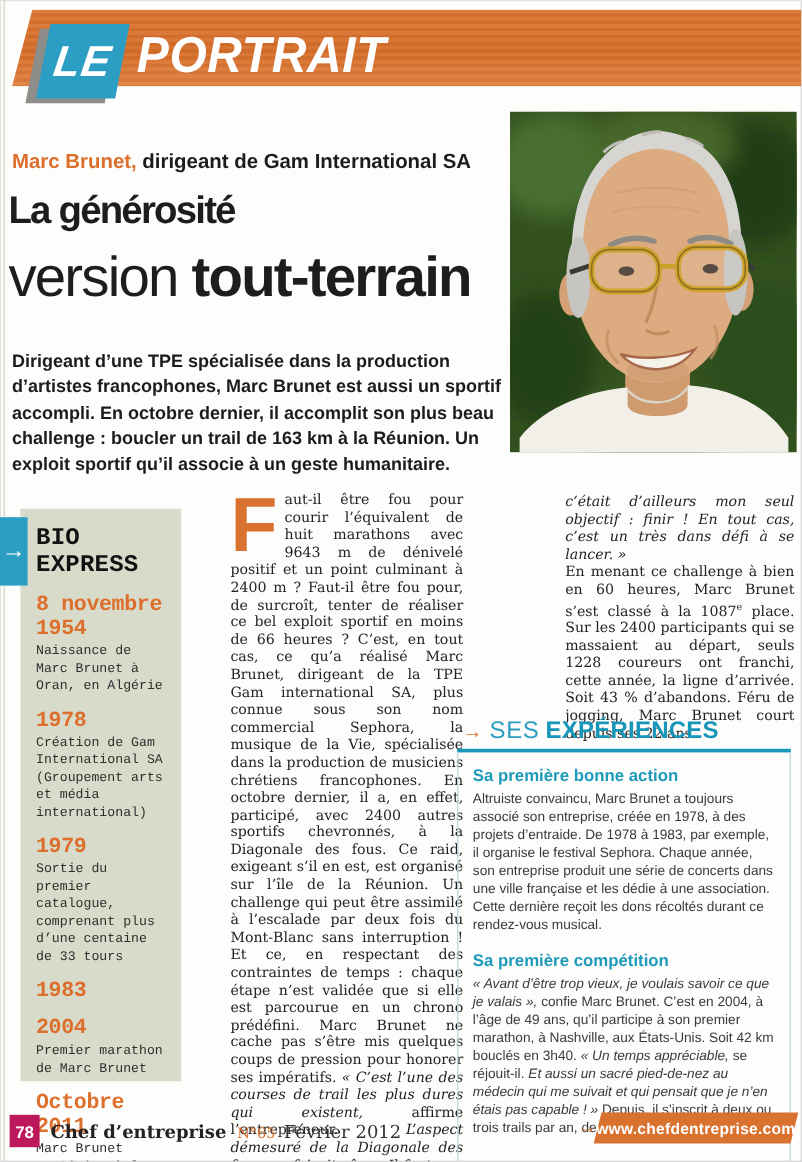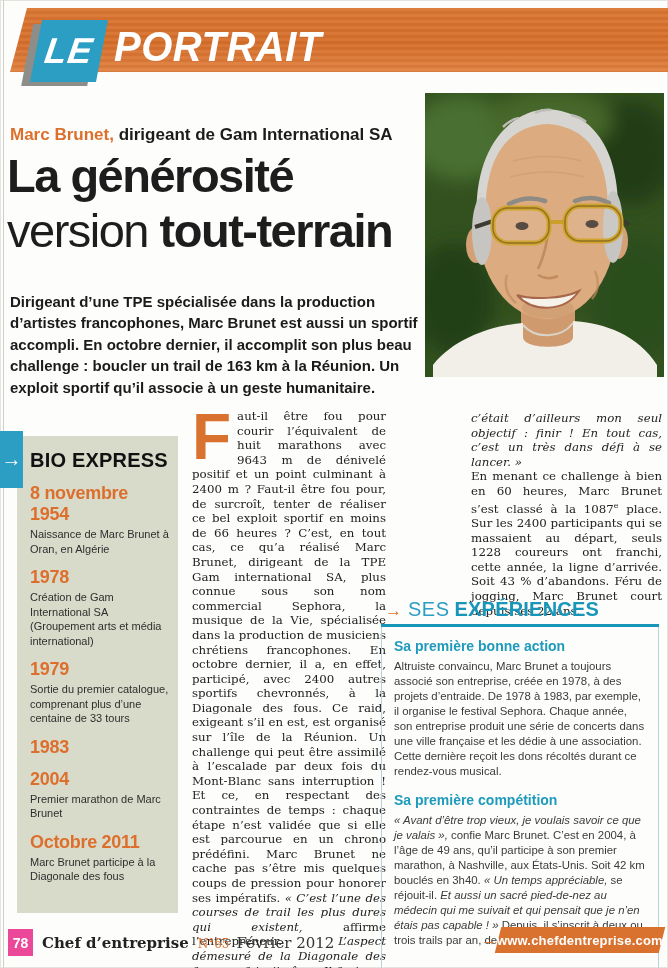--- a/index.html
+++ b/index.html
@@ -33,39 +33,39 @@
   .portrait-word{
     position:absolute; top:24px; left:114px; z-index:2;
     color:#fff; font-weight:bold; font-style:italic; font-size:40px;
     letter-spacing:0.5px; transform:scaleY(1.05);
   }
 
   
   .kicker{ position:absolute; top:125px; left:10px; font-size:17px; font-weight:bold; color:#1c1c1c; }
   .kicker .orange{ color:#dd6f2d; }
   .headline{ position:absolute; top:148px; left:7px; color:#1d1d1d; letter-spacing:-1.5px; line-height:55px; }
-  .headline .l1{ display:block; font-size:47px; font-weight:bold; }
+  .headline .l1{ display:block; font-size:32px; font-weight:bold; }
   .headline .l2{ display:block; font-size:47px; }
   .headline .light{ font-weight:normal; }
   .headline .bold{ font-weight:bold; }
   .intro{ position:absolute; top:291px; left:10px; width:432px;
     font-size:15px; font-weight:bold; line-height:1.43; color:#1b1b1b; }
 
   
   .photo{ position:absolute; top:93px; left:425px; width:239px; height:284px; }
 
   
   .bio-tab{
     position:absolute; top:431px; left:0; width:23px; height:57px; background:#2d9ec3;
     color:#fff; display:flex; align-items:center; justify-content:center;
     font-size:20px; font-weight:bold; z-index:3;
   }
   .bio{
-    position:absolute; top:436px; left:17px; width:161px; height:477px;
-    background:#d9dbca; padding:13px 9px 0 13px;
+    position:absolute; top:424px; left:17px; width:134px; height:477px;
+    background:#d9dbca; padding:13px 9px 0 13px;font-family:Liberation Mono, monospace;
   }
   .bio-title{ font-size:20px; font-weight:bold; color:#111; letter-spacing:0.2px; margin-bottom:11px; }
   .bio-entry{ margin-bottom:11px; }
   .bio-date{ color:#dd6f2d; font-size:18px; font-weight:bold; margin-bottom:2px; letter-spacing:-0.3px; }
   .bio-text{ font-size:11px; line-height:1.32; color:#2e2e2e; }
 
   
   .col{ font-family:"DejaVu Serif", serif; font-size:11.8px; line-height:14.6px; color:#222; text-align:justify; }
   .col1{ position:absolute; top:409px; left:192px; width:194px; }
   .col2{ position:absolute; top:411px; left:471px; width:191px; }
@@ -83,21 +83,21 @@
   .exp-arrow{ color:#dd6f2d; font-size:17px; font-weight:bold; margin-right:6px; }
   .exp-title-light{ color:#2d9ec3; font-size:20px; letter-spacing:0.5px; }
   .exp-title-bold{ color:#1796ba; font-size:20px; font-weight:bold; letter-spacing:0.2px; margin-left:5px; }
   .exp-underline{ height:3px; background:#1796ba; margin-top:3px; }
   .exp-box{ border:1px solid #b9d2d9; border-top:none; padding:11px 11px 10px 12px; height:344px; }
   .exp-h{ color:#1d9abc; font-size:14px; font-weight:bold; margin:0 0 5px; }
   .exp-p{ font-size:11.4px; line-height:15px; color:#3b3b3b; margin:0 0 13px; }
 
   
   .pagenum{
-    position:absolute; top:929px; left:8px; width:25px; height:27px; background:#ec4899;
+    position:absolute; top:929px; left:8px; width:25px; height:27px; background:#be185d;
     color:#fff; font-size:14px; font-weight:bold; display:flex; align-items:center; justify-content:center;
   }
   .footline{ position:absolute; top:934px; left:42px; display:flex; align-items:baseline;
     font-family:"DejaVu Serif", serif; }
   .mag-title{ font-weight:bold; font-size:15px; color:#222; }
   .issue{ color:#dd6f2d; font-size:12px; margin-left:9px; }
   .issue-date{ color:#333; font-size:15px; margin-left:7px; }
   .site-arrow{ position:absolute; top:931px; left:481px; color:#d9722e; font-size:16px; font-weight:bold; }
   .site-banner{
     position:absolute; top:927px; left:498px; width:164px; height:26px;

